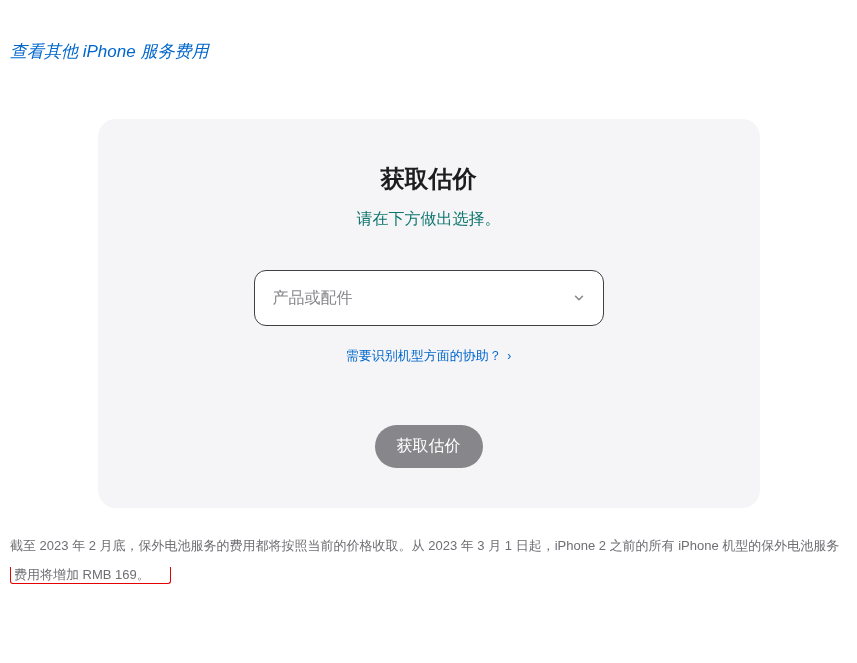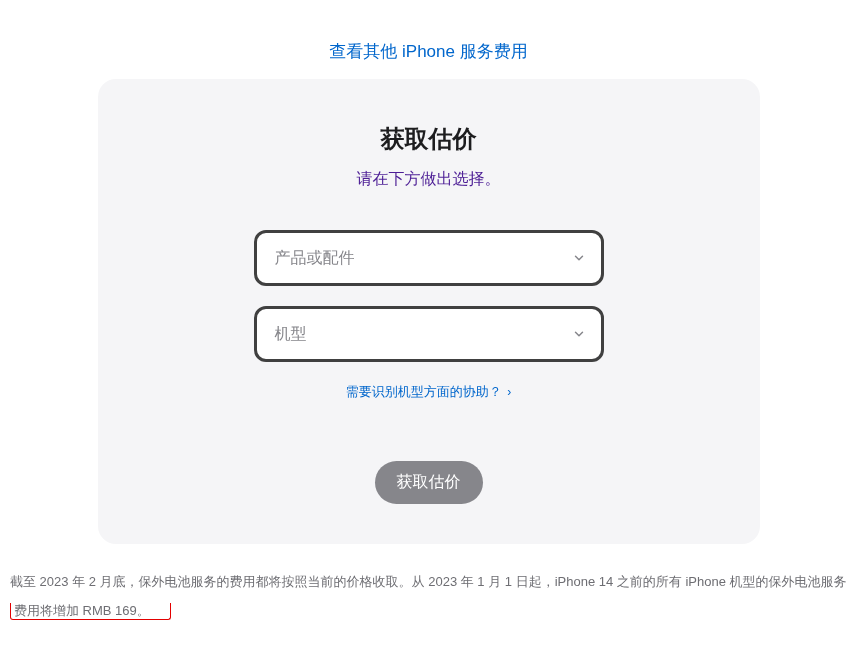--- a/index.html
+++ b/index.html
@@ -8,22 +8,22 @@
       box-sizing: border-box;
     }
     body {
       font-family: -apple-system, BlinkMacSystemFont, "Segoe UI", "PingFang SC", "Hiragino Sans GB", "Microsoft YaHei", sans-serif;
       background: #fff;
       color: #1d1d1f;
       width: 857px;
       padding: 40px 10px 20px 10px;
     }
     .top-link {
-      text-align: center;
-      margin-bottom: 16px;
+      margin-bottom: 56px;
+      font-style: italic;
     }
     .top-link a {
       color: #0066cc;
       text-decoration: none;
       font-size: 17px;
       font-weight: 400;
     }
     .card {
       background: #f5f5f7;
       border-radius: 18px;
@@ -33,33 +33,33 @@
       text-align: center;
     }
     .card-title {
       font-size: 24px;
       font-weight: 600;
       color: #1d1d1f;
       margin-bottom: 14px;
     }
     .card-subtitle {
       font-size: 16px;
-      color: #4c1d95;
+      color: #0f766e;
       margin-bottom: 40px;
     }
     .select-wrapper {
       position: relative;
       width: 350px;
       margin: 0 auto 20px auto;
     }
     .select-box {
       width: 100%;
       height: 56px;
       background: #fff;
-      border: 3px solid #404040;
+      border: 1px solid #404040;
       border-radius: 12px;
       padding: 0 40px 0 18px;
       font-size: 16px;
       color: #86868b;
       text-align: left;
       cursor: pointer;
       display: flex;
       align-items: center;
       appearance: none;
       -webkit-appearance: none;
@@ -130,36 +130,28 @@
 
   <div class="select-wrapper">
     <div class="select-box">产品或配件</div>
     <span class="chevron">
       <svg viewBox="0 0 24 24" fill="none" stroke="currentColor" stroke-width="2.5" stroke-linecap="round" stroke-linejoin="round">
           <polyline points="6 9 12 15 18 9"></polyline>
         </svg>
     </span>
   </div>
 
-  <div class="select-wrapper">
-    <div class="select-box">机型</div>
-    <span class="chevron">
-      <svg viewBox="0 0 24 24" fill="none" stroke="currentColor" stroke-width="2.5" stroke-linecap="round" stroke-linejoin="round">
-          <polyline points="6 9 12 15 18 9"></polyline>
-        </svg>
-    </span>
-  </div>
 
   <div class="help-link">
     <a href="#">
       <span>需要识别机型方面的协助？</span>
       <span class="arrow">›</span>
     </a>
   </div>
 
   <button class="estimate-btn">获取估价</button>
 </div>
 
 <div class="footer-text">
   <p>
-    <span>截至 2023 年 2 月底，保外电池服务的费用都将按照当前的价格收取。从 2023 年 1 月 1 日起，iPhone 14 之前的所有 iPhone 机型的保外电池服务</span><span class="highlight-underline">费用将增加 RMB 169。</span>
+    <span>截至 2023 年 2 月底，保外电池服务的费用都将按照当前的价格收取。从 2023 年 3 月 1 日起，iPhone 2 之前的所有 iPhone 机型的保外电池服务</span><span class="highlight-underline">费用将增加 RMB 169。</span>
   </p>
 </div>
 
 </body></html>

